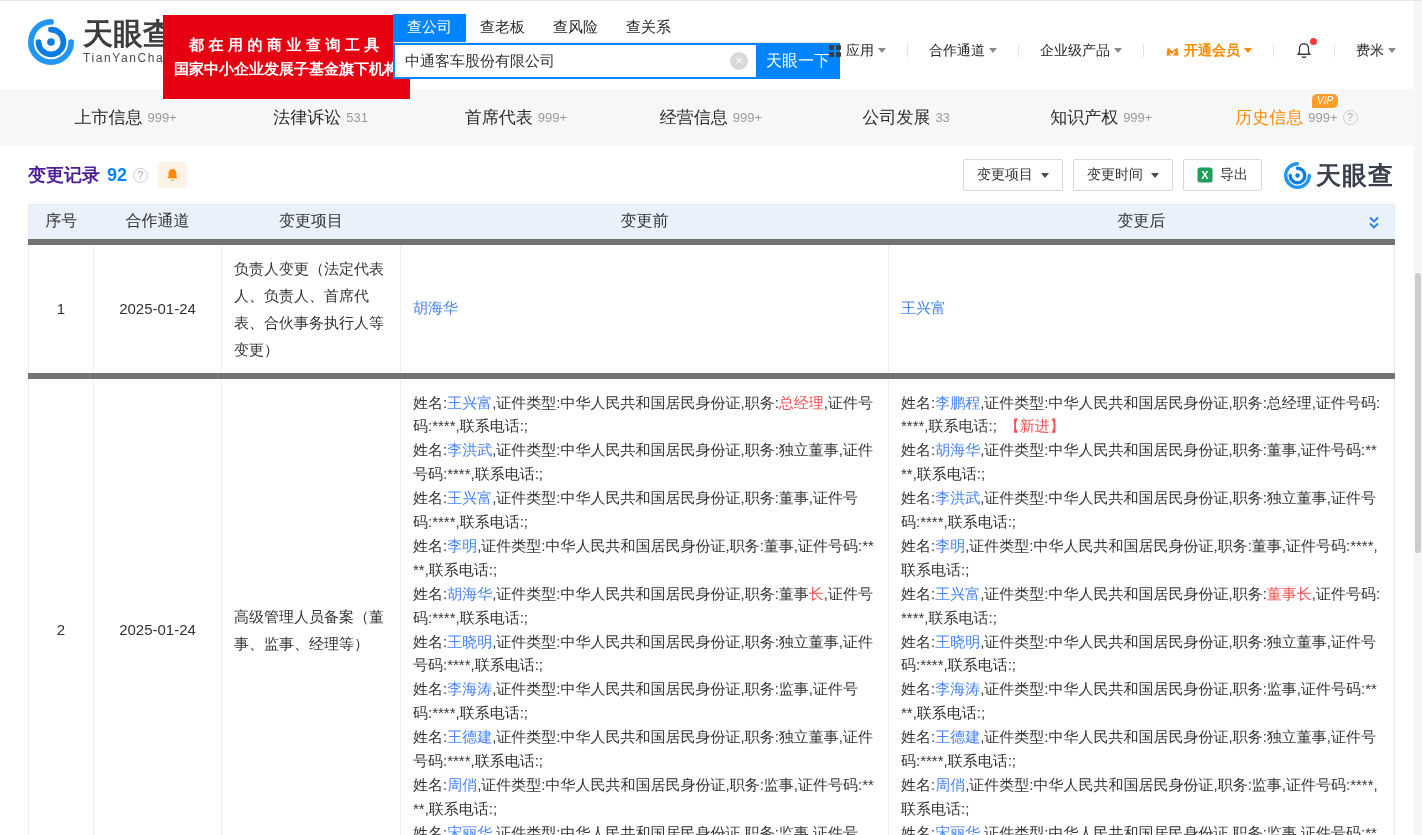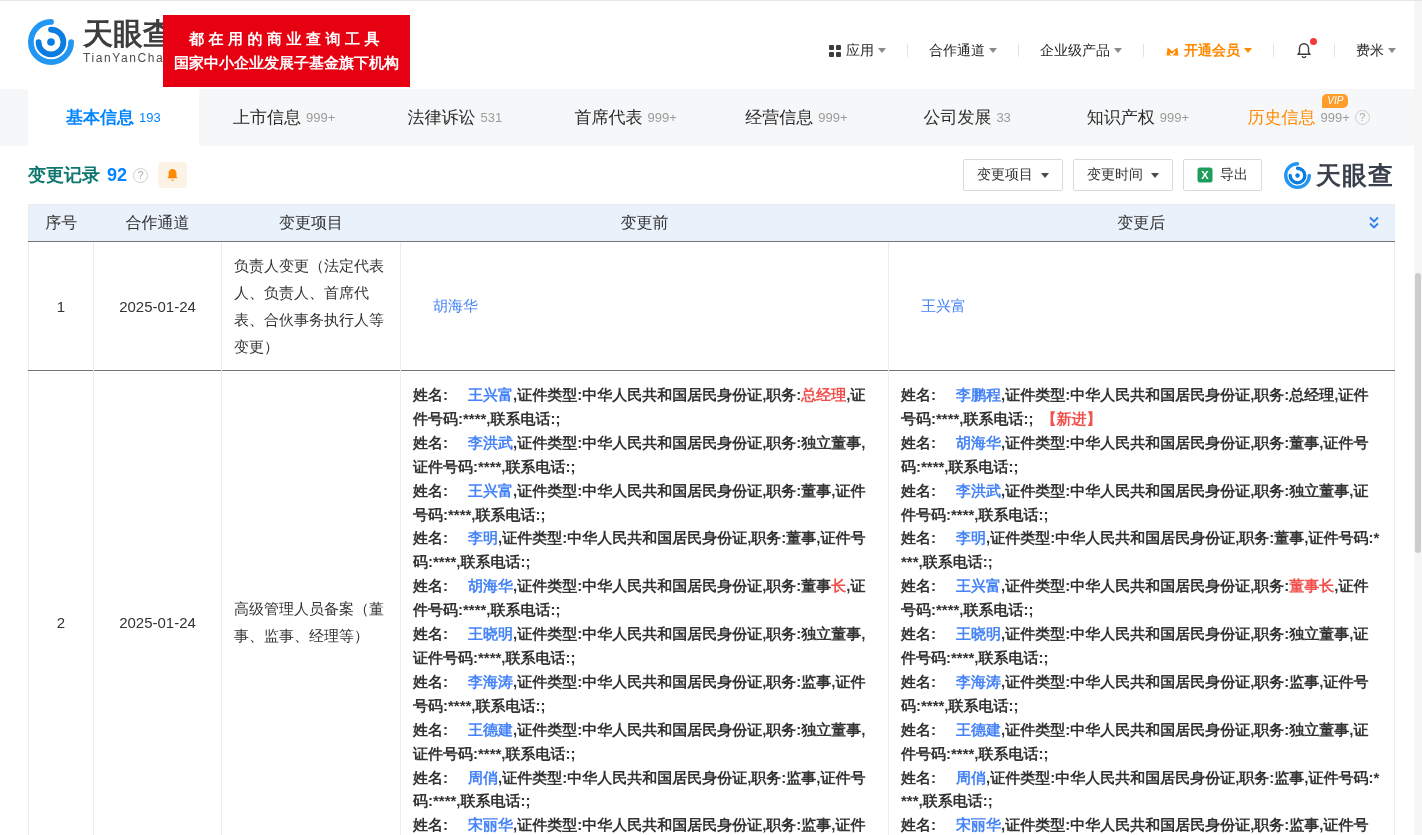--- a/index.html
+++ b/index.html
@@ -6,21 +6,21 @@
   html,body { width:1422px; height:835px; overflow:hidden; background:#fff;
     font-family:"Liberation Sans","DejaVu Sans",sans-serif; }
   body { position:relative; border-top:1px solid #e7e7e7; }
 
   
   .top { position:relative; height:88px; background:#fff; }
   .logo { position:absolute; left:28px; top:17px; display:flex; align-items:center; gap:9px; cursor:pointer; }
   .logo-title { font-size:30px; font-weight:bold; color:#3d3d3d; line-height:32px; }
   .logo-domain { font-size:12px; color:#4d4d4d; letter-spacing:1.6px; margin-top:1px; }
   .banner { position:absolute; left:163px; top:14px; background:#e60012; color:#fff;
-    padding:12px 11px; font-weight:bold; font-size:15px; line-height:24px; text-align:center; }
+    padding:18px 11px; font-weight:bold; font-size:15px; line-height:24px; text-align:center; }
   .banner-l1 { letter-spacing:4.5px; }
 
   .search-module { position:absolute; left:393px; top:13px; width:447px; }
   .search-tabs { display:flex; align-items:flex-end; border-bottom:1px solid #e3e3e3; }
   .search-tab { font-size:15px; color:#262626; padding:4px 14px 5px; cursor:pointer; }
   .search-tab.active { background:#0084ff; color:#fff; }
   .search-row { display:flex; height:36px; }
   .search-box { flex:1; position:relative; border:2px solid #0084ff; border-right:none;
     display:flex; align-items:center; background:#fff; }
   .search-box input { border:none; outline:none; width:100%; font-size:15px; color:#333; padding:0 32px 0 10px; }
@@ -49,44 +49,44 @@
   .nav-tab.active { background:#fff; color:#0084ff; font-weight:bold; }
   .nav-tab.active .cnt { color:#0084ff; font-weight:normal; }
   .nav-tab.vip { color:#ff8a00; }
   .vip-badge { position:absolute; top:5px; left:58%; background:#ff9d2b; color:#fff; font-size:10px;
     font-style:italic; font-weight:normal; padding:1px 5px; border-radius:5px 5px 5px 0; line-height:12px; }
   .help { width:15px; height:15px; border:1px solid #cfcfcf; border-radius:50%; color:#ababab;
     font-size:11px; line-height:13px; text-align:center; display:inline-block; font-style:normal; font-weight:normal; }
 
   
   .section-bar { height:58px; display:flex; align-items:center; padding:0 28px; }
-  .sec-title { font-size:18px; font-weight:bold; color:#0f766e; }
+  .sec-title { font-size:18px; font-weight:bold; color:#4c1d95; }
   .sec-count { font-size:18px; font-weight:bold; color:#0084ff; margin:0 6px 0 7px; }
   .bell-btn { margin-left:10px; width:29px; height:26px; background:#fdf2e6; border-radius:4px;
     display:flex; align-items:center; justify-content:center; cursor:pointer; }
   .sec-actions { margin-left:auto; display:flex; align-items:center; gap:10px; }
   .btn { height:32px; border:1px solid #d9d9d9; background:#fff; border-radius:2px; display:flex;
     align-items:center; gap:7px; padding:0 13px; font-size:14px; color:#333; cursor:pointer; }
   .btn .caret { border-top-color:#4a4a4a; margin-left:1px; }
   .watermark { display:flex; align-items:center; gap:5px; margin-left:12px; }
   .wm-text { font-size:25px; font-weight:bold; color:#3a414c; letter-spacing:1px; }
 
   
   .tbl-wrap { padding:0 28px; }
   table { width:1366px; border-collapse:collapse; table-layout:fixed; border:1px solid #e9edf1; }
   thead th { height:37px; background:#e9f1fb; font-weight:400; font-size:16px; color:#333; position:relative; }
-  tbody td { border-top:1px solid #737373; font-size:15px; color:#333; vertical-align:middle; background:#fff; }
+  tbody td { border-top:6px solid #737373; font-size:15px; color:#333; vertical-align:middle; background:#fff; }
   tbody td:not(:first-child) { border-left:1px solid #ededed; }
   .cell-c { text-align:center; }
   .row1 td { height:113px; }
   .project-cell { padding:10px 12px; line-height:27px; word-break:break-all; }
-  .link { color:#4583f7; text-decoration:none; cursor:pointer;margin-left:20px; }
+  .link { color:#4583f7; text-decoration:none; cursor:pointer; }
   .link-cell { padding:0 12px; }
   .person-cell { padding:12px; line-height:23.9px; vertical-align:top; word-break:break-all; }
-  .person-line { color:#333;font-weight:bold; }
+  .person-line { color:#333; }
   .red { color:#f2504d; }
   .tag { margin-left:8px; }
   .collapse-icon { position:absolute; right:12px; top:10px; cursor:pointer; }
 
   
   .scrollbar { position:absolute; right:0; top:0; width:8px; height:835px; background:#f6f6f6; }
   .scroll-thumb { position:absolute; left:1px; top:272px; width:6px; height:280px; border-radius:3px; background:#cdcdcd; }
 </style>
 </head>
 <body>
@@ -102,20 +102,35 @@
       <div class="logo-title">天眼查</div>
       <div class="logo-domain">TianYanCha.com</div>
     </div>
   </div>
 
   <div class="banner">
     <div class="banner-l1">都在用的商业查询工具</div>
     <div>国家中小企业发展子基金旗下机构</div>
   </div>
 
+  <div class="search-module">
+    <div class="search-tabs" id="search-tabs">
+        <div class="search-tab active">查公司</div>
+        <div class="search-tab">查老板</div>
+        <div class="search-tab">查风险</div>
+        <div class="search-tab">查关系</div>
+      </div>
+    <div class="search-row">
+      <div class="search-box">
+        <input value="中通客车股份有限公司" style="">
+        <span class="clear-icon">×</span>
+      </div>
+      <button class="search-btn">天眼一下</button>
+    </div>
+  </div>
 
   <nav class="user-menu">
     <div class="menu-item">
       <span class="grid-icon">
           <i></i>
           <i></i>
           <i></i>
           <i></i>
         </span>
       <span>应用</span>
@@ -150,24 +165,20 @@
     </div>
     <span class="sep"></span>
     <div class="menu-item">
       <span>费米</span>
       <span class="caret"></span>
     </div>
   </nav>
 </header>
 
 <div class="nav-bar" id="nav-bar">
-    <div class="nav-tab active">
-      <span class="lbl">基本信息</span>
-      <span class="cnt">193</span>
-    </div>
     <div class="nav-tab">
       <span class="lbl">上市信息</span>
       <span class="cnt">999+</span>
     </div>
     <div class="nav-tab">
       <span class="lbl">法律诉讼</span>
       <span class="cnt">531</span>
     </div>
     <div class="nav-tab">
       <span class="lbl">首席代表</span>

